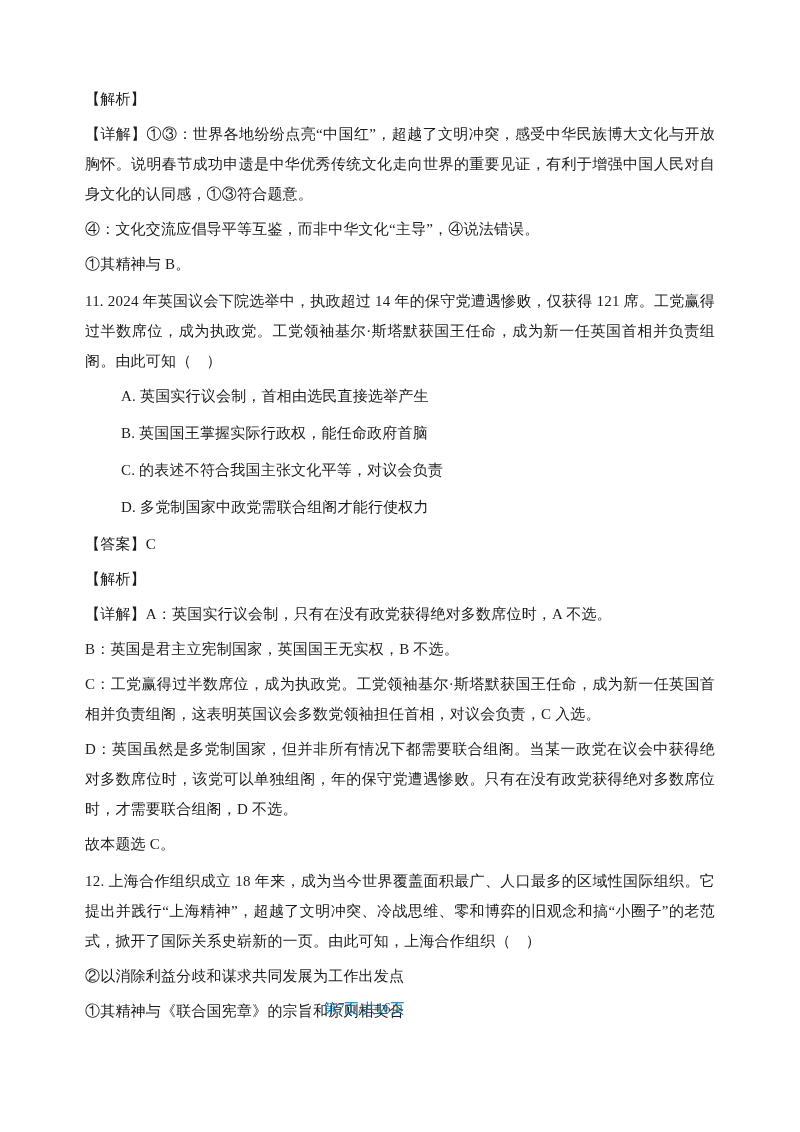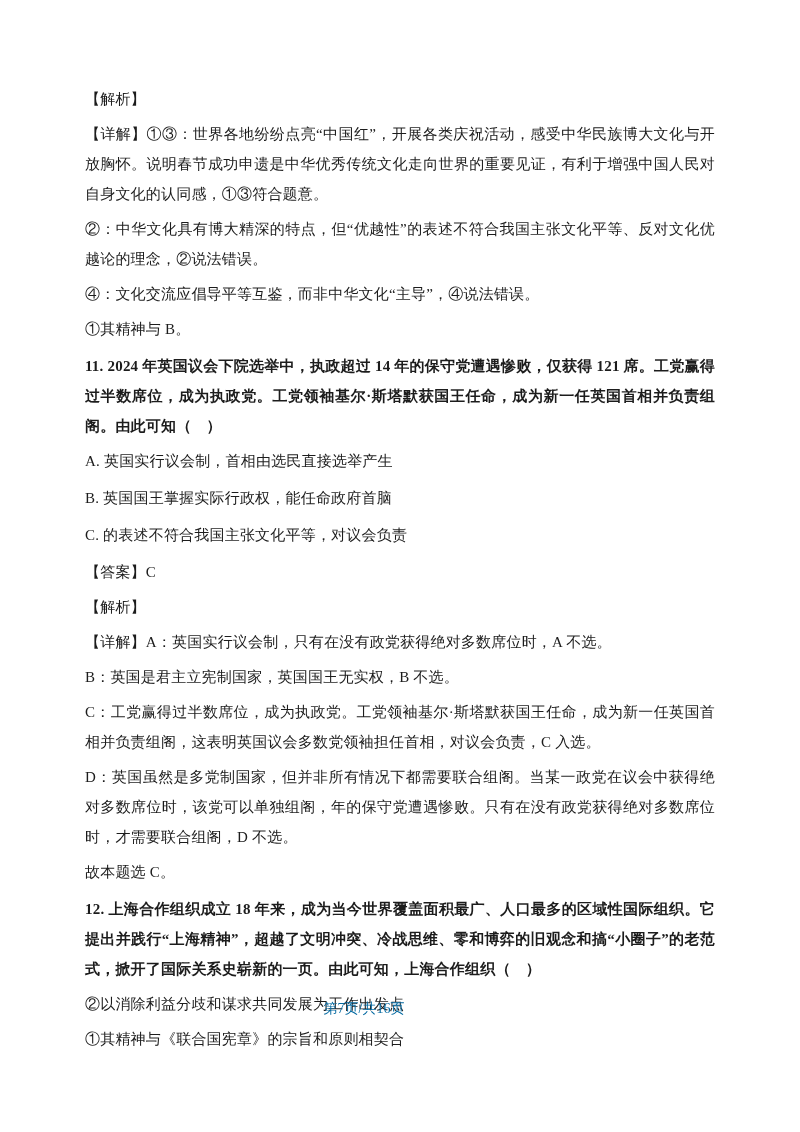--- a/index.html
+++ b/index.html
@@ -26,50 +26,50 @@
   .para {
     margin: 0 0 5px 0;
     font-size: 15px;
     line-height: 2.0;
     text-align: justify;
     letter-spacing: 0.2px;
     word-break: break-all;
   }
   .para.q-start {
     margin-top: 7px;
-    font-weight: bold;
   }
   .para.option {
     margin-bottom: 7px;
+    margin-left: 36px;
   }
   .footer {
     position: absolute;
     top: 1000px;
     left: 0;
     right: 0;
     text-align: center;
     font-size: 14px;
     color: #0369a1;
     font-family: "Liberation Serif", "DejaVu Serif", serif;
   }
 </style>
 </head>
 <body>
 
 <div class="page">
   <div class="content">
     <p class="para">【解析】</p>
-    <p class="para">【详解】①③：世界各地纷纷点亮“中国红”，开展各类庆祝活动，感受中华民族博大文化与开放胸怀。说明春节成功申遗是中华优秀传统文化走向世界的重要见证，有利于增强中国人民对自身文化的认同感，①③符合题意。</p>
-    <p class="para">②：中华文化具有博大精深的特点，但“优越性”的表述不符合我国主张文化平等、反对文化优越论的理念，②说法错误。</p>
+    <p class="para">【详解】①③：世界各地纷纷点亮“中国红”，超越了文明冲突，感受中华民族博大文化与开放胸怀。说明春节成功申遗是中华优秀传统文化走向世界的重要见证，有利于增强中国人民对自身文化的认同感，①③符合题意。</p>
     <p class="para">④：文化交流应倡导平等互鉴，而非中华文化“主导”，④说法错误。</p>
     <p class="para">①其精神与 B。</p>
     <p class="para q-start">11. 2024 年英国议会下院选举中，执政超过 14 年的保守党遭遇惨败，仅获得 121 席。工党赢得过半数席位，成为执政党。工党领袖基尔·斯塔默获国王任命，成为新一任英国首相并负责组阁。由此可知（　）</p>
     <p class="para option">A. 英国实行议会制，首相由选民直接选举产生</p>
     <p class="para option">B. 英国国王掌握实际行政权，能任命政府首脑</p>
     <p class="para option">C. 的表述不符合我国主张文化平等，对议会负责</p>
+    <p class="para option">D. 多党制国家中政党需联合组阁才能行使权力</p>
     <p class="para">【答案】C</p>
     <p class="para">【解析】</p>
     <p class="para">【详解】A：英国实行议会制，只有在没有政党获得绝对多数席位时，A 不选。</p>
     <p class="para">B：英国是君主立宪制国家，英国国王无实权，B 不选。</p>
     <p class="para">C：工党赢得过半数席位，成为执政党。工党领袖基尔·斯塔默获国王任命，成为新一任英国首相并负责组阁，这表明英国议会多数党领袖担任首相，对议会负责，C 入选。</p>
     <p class="para">D：英国虽然是多党制国家，但并非所有情况下都需要联合组阁。当某一政党在议会中获得绝对多数席位时，该党可以单独组阁，年的保守党遭遇惨败。只有在没有政党获得绝对多数席位时，才需要联合组阁，D 不选。</p>
     <p class="para">故本题选 C。</p>
     <p class="para q-start">12. 上海合作组织成立 18 年来，成为当今世界覆盖面积最广、人口最多的区域性国际组织。它提出并践行“上海精神”，超越了文明冲突、冷战思维、零和博弈的旧观念和搞“小圈子”的老范式，掀开了国际关系史崭新的一页。由此可知，上海合作组织（　）</p>
     <p class="para">②以消除利益分歧和谋求共同发展为工作出发点</p>
     <p class="para">①其精神与《联合国宪章》的宗旨和原则相契合</p>

